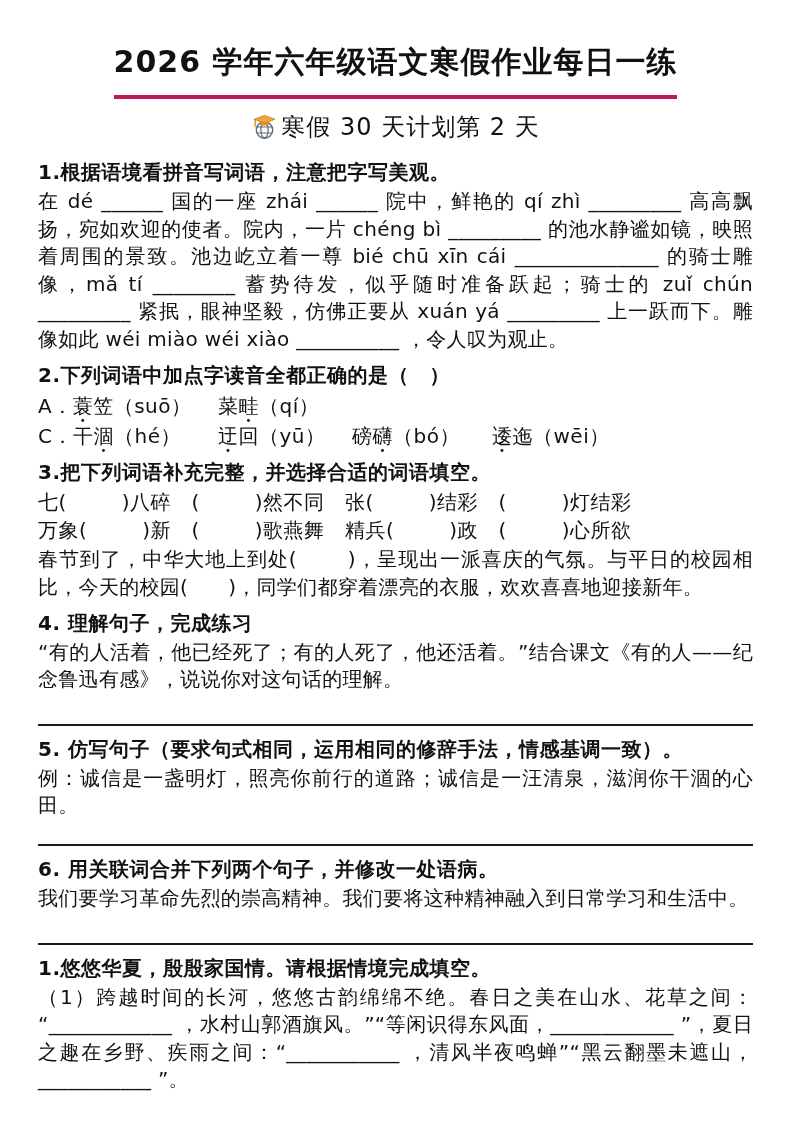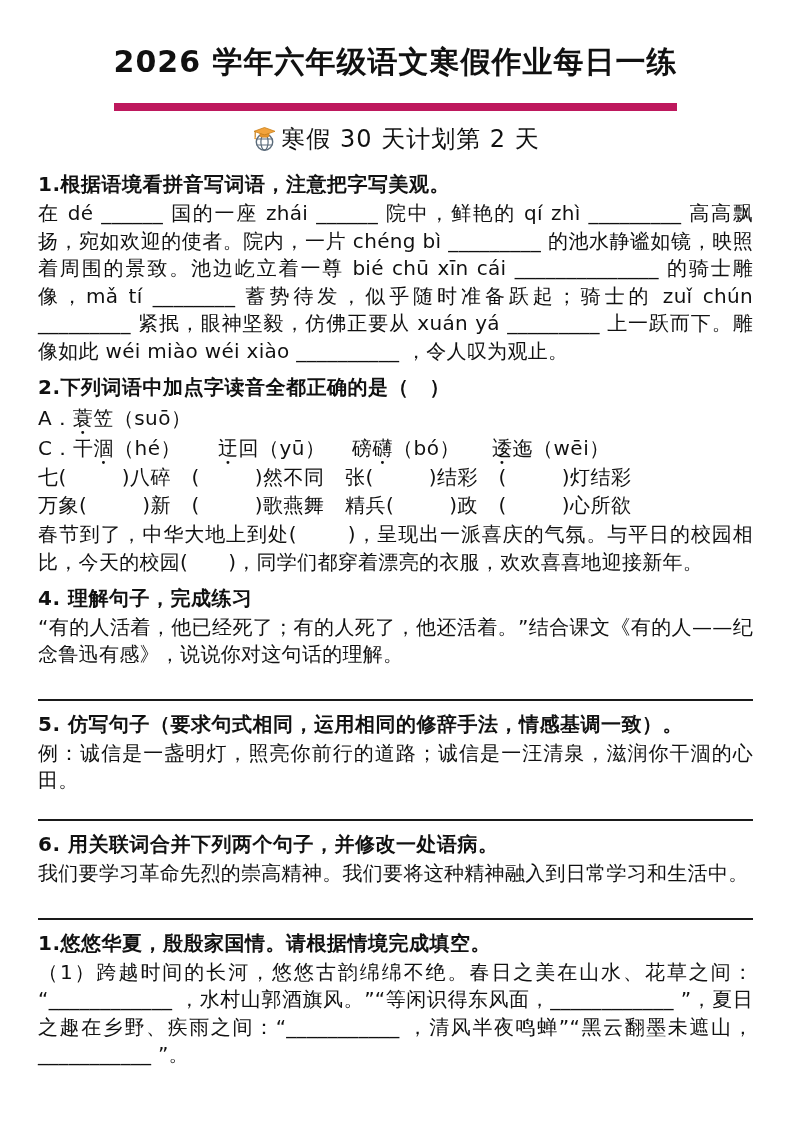--- a/index.html
+++ b/index.html
@@ -5,21 +5,21 @@
   html,body{margin:0;padding:0;}
   body{
     width:793px;height:1122px;overflow:hidden;background:#ffffff;color:#111;
     font-family:"DejaVu Sans","Liberation Sans",sans-serif;
   }
   .page{padding:26px 40px 0 38px;box-sizing:border-box;}
   .doc-title{
     text-align:center;font-size:30px;font-weight:bold;margin:16px 0 12px;letter-spacing:1px;
   }
   .doc-title .title-underline{
-    display:inline-block;border-bottom:8px solid #be185d;padding-bottom:20px;
+    display:inline-block;border-bottom:4px solid #be185d;padding-bottom:12px;
   }
   .doc-subtitle{
     text-align:center;font-size:24px;font-weight:normal;margin:4px 0 12px;letter-spacing:1px;
   }
   .cap-icon{display:inline-block;vertical-align:-6px;margin-right:3px;}
   .q-heading{
     font-size:20px;font-weight:bold;margin:8px 0 2px;letter-spacing:0.5px;
   }
   .body-text{
     font-size:20px;line-height:1.38;margin:2px 0;text-align:justify;letter-spacing:0.3px;
@@ -65,31 +65,33 @@
   <section>
     <div class="q-heading">1.根据语境看拼音写词语，注意把字写美观。</div>
     <p class="body-text">在 dé ______ 国的一座 zhái ______ 院中，鲜艳的 qí zhì _________ 高高飘扬，宛如欢迎的使者。院内，一片 chéng bì _________ 的池水静谧如镜，映照着周围的景致。池边屹立着一尊 bié chū  xīn cái ______________ 的骑士雕像，mǎ tí ________ 蓄势待发，似乎随时准备跃起；骑士的 zuǐ chún _________ 紧抿，眼神坚毅，仿佛正要从 xuán yá _________ 上一跃而下。雕像如此 wéi miào wéi xiào __________ ，令人叹为观止。</p>
   </section>
 
   <section>
     <div class="q-heading">2.下列词语中加点字读音全都正确的是（　）</div>
     <div>
         <div class="opt-row">
           <span class="opt-cell">A．<span class="dc">蓑</span>笠（suō）</span>
+          <span class="opt-cell">菜<span class="dc">畦</span>（qí）</span>
         </div>
         <div class="opt-row">
           <span class="opt-cell">C．干<span class="dc">涸</span>（hé）</span>
           <span class="opt-cell"><span class="dc">迂</span>回（yū）</span>
           <span class="opt-cell">磅<span class="dc">礴</span>（bó）</span>
           <span class="opt-cell"><span class="dc">逶</span>迤（wēi）</span>
         </div>
       </div>
   </section>
 
   <section>
+    <div class="q-heading">3.把下列词语补充完整，并选择合适的词语填空。</div>
     <div class="pre-line">七(        )八碎   (        )然不同   张(        )结彩   (        )灯结彩</div>
     <div class="pre-line">万象(        )新   (        )歌燕舞   精兵(        )政   (        )心所欲</div>
     <p class="body-text">春节到了，中华大地上到处(&nbsp;&nbsp;&nbsp;&nbsp;&nbsp;&nbsp;&nbsp;)，呈现出一派喜庆的气氛。与平日的校园相比，今天的校园(&nbsp;&nbsp;&nbsp;&nbsp;&nbsp;&nbsp;)，同学们都穿着漂亮的衣服，欢欢喜喜地迎接新年。</p>
   </section>
 
   <section>
     <div class="q-heading">4.  理解句子，完成练习</div>
     <p class="body-text">“有的人活着，他已经死了；有的人死了，他还活着。”结合课文《有的人——纪念鲁迅有感》，说说你对这句话的理解。</p>
     <div class="answer-line"></div>
   </section>

